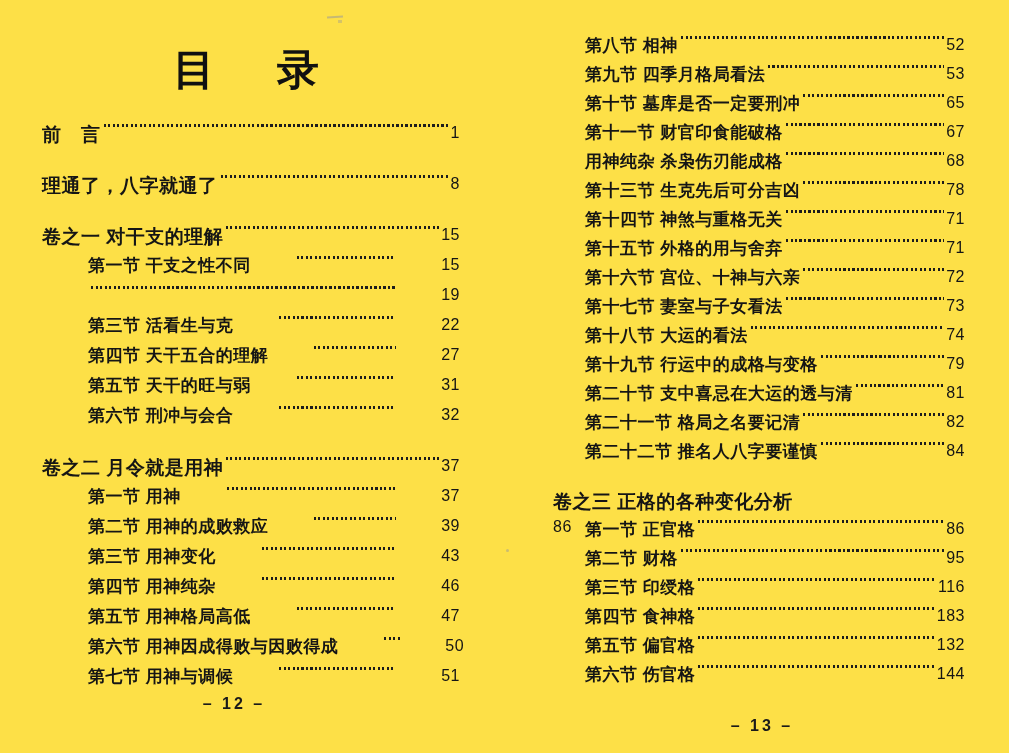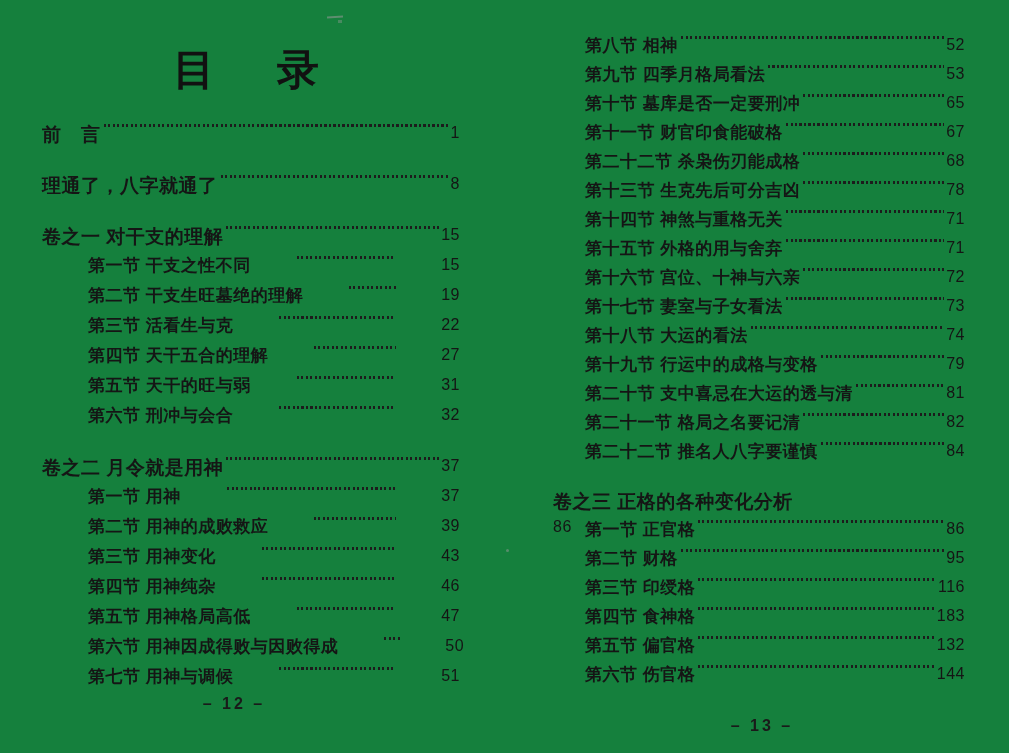--- a/index.html
+++ b/index.html
@@ -4,21 +4,21 @@
 <style>
   * { margin: 0; padding: 0; box-sizing: border-box; }
   body {
     font-family: "Liberation Sans", "DejaVu Sans", sans-serif;
     background: #ffffff;
   }
   .scan {
     position: relative;
     width: 1009px;
     height: 753px;
-    background: #15803d;
+    background: #fde047;
     overflow: hidden;
     color: #151515;
   }
   
   .artifact { position: absolute; background: #999; opacity: .55; }
   .a1 { left: 327px; top: 16px; width: 16px; height: 2px; transform: rotate(-4deg); }
   .a2 { left: 338px; top: 20px; width: 4px; height: 3px; opacity: .4; }
   .a3 { left: 506px; top: 549px; width: 3px; height: 3px; border-radius: 50%; opacity: .5; }
 
   .col { position: absolute; }
@@ -113,21 +113,20 @@
           <span class="pagenum">15</span>
         </div>
 
         <div class="row section">
           <span class="label">第一节 干支之性不同</span>
           <span class="leader"></span>
           <span class="pagenum">15</span>
         </div>
 
         <div class="row section">
-          <span class="label">第二节 干支生旺墓绝的理解</span>
           <span class="leader"></span>
           <span class="pagenum">19</span>
         </div>
 
         <div class="row section">
           <span class="label">第三节 活看生与克</span>
           <span class="leader"></span>
           <span class="pagenum">22</span>
         </div>
 
@@ -220,21 +219,21 @@
           <span class="pagenum">65</span>
         </div>
 
         <div class="row section">
           <span class="label">第十一节 财官印食能破格</span>
           <span class="leader"></span>
           <span class="pagenum">67</span>
         </div>
 
         <div class="row section">
-          <span class="label">第二十二节 杀枭伤刃能成格</span>
+          <span class="label">用神纯杂 杀枭伤刃能成格</span>
           <span class="leader"></span>
           <span class="pagenum">68</span>
         </div>
 
         <div class="row section">
           <span class="label">第十三节 生克先后可分吉凶</span>
           <span class="leader"></span>
           <span class="pagenum">78</span>
         </div>
 

